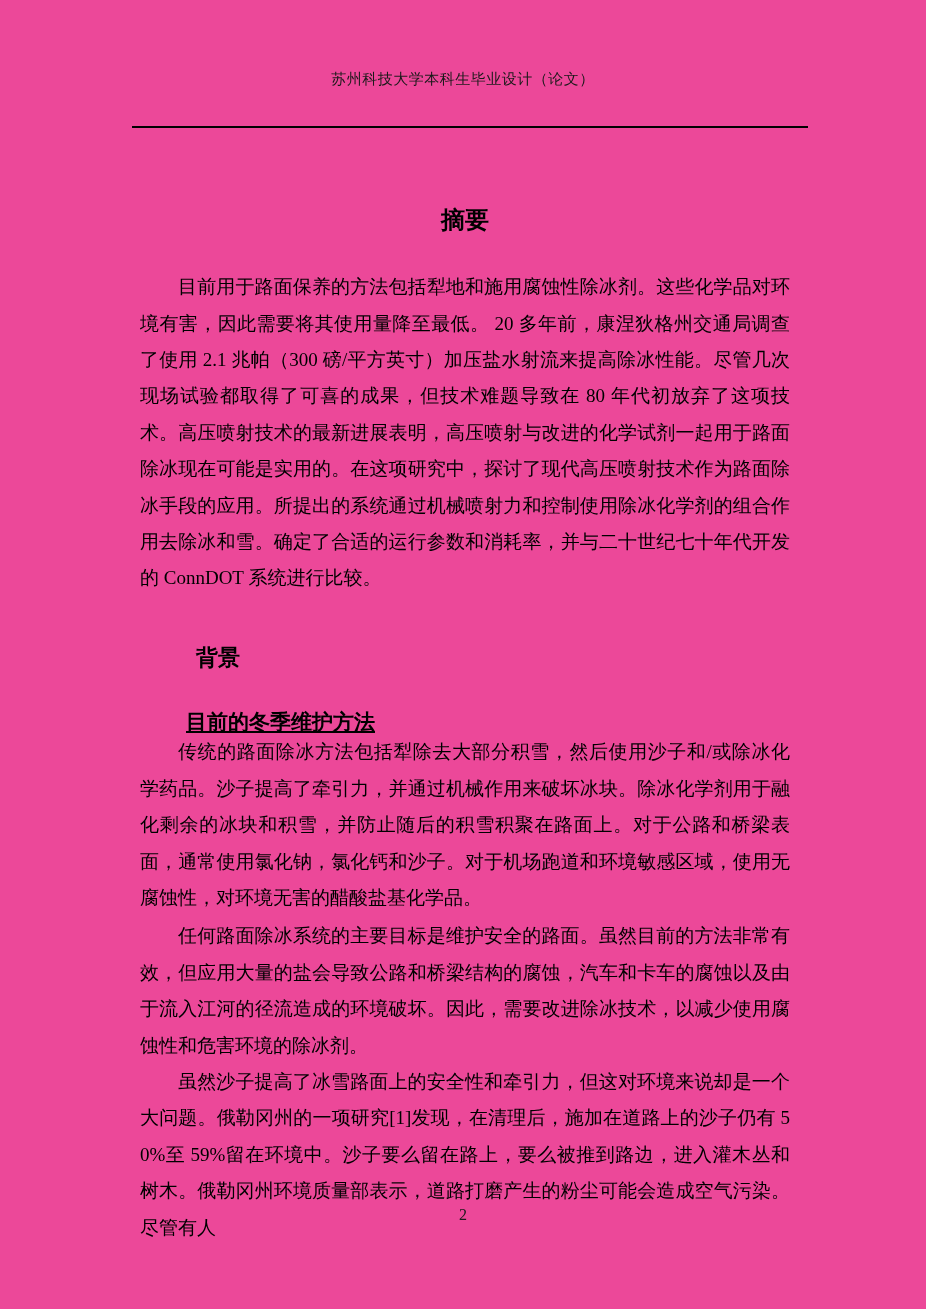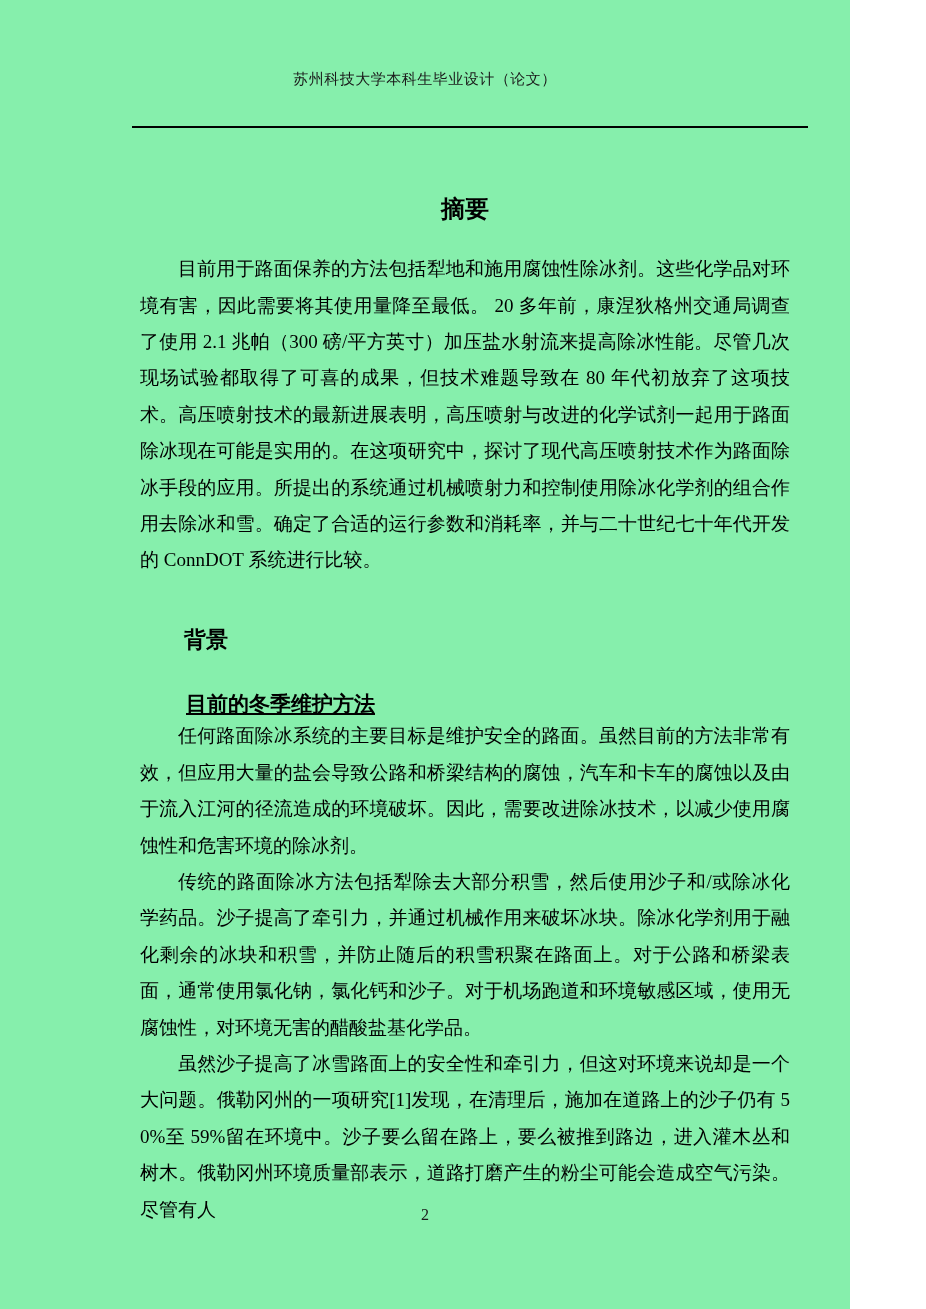--- a/index.html
+++ b/index.html
@@ -2,23 +2,23 @@
 <html><head>
 <meta charset="utf-8">
 <style>
   html, body {
     margin: 0;
     padding: 0;
     background: #ffffff;
   }
   .page {
     position: relative;
-    width: 850px;
+    width: 926px;
     height: 1309px;
-    background: #86efac;
+    background: #ec4899;
     color: #000000;
     font-family: "Liberation Serif", "DejaVu Serif", serif;
     overflow: hidden;
   }
   .running-header {
     position: absolute;
     top: 70px;
     left: 0;
     width: 100%;
     text-align: center;
@@ -34,41 +34,41 @@
     height: 0;
     border-top: 2px solid #000000;
   }
   .content {
     position: absolute;
     left: 140px;
     top: 0;
     width: 650px;
   }
   .abstract-title {
-    margin: 6px;
+    margin: 16px;
     padding-top: 188px;
     text-align: center;
-    font-family: Liberation Serif, serif;
+    font-family: Liberation Sans, sans-serif;
     font-weight: 700;
     font-size: 24px;
     line-height: 1.3;
   }
   p.body-text {
     margin: 0;
     font-size: 19px;
     line-height: 36.4px;
     text-align: justify;
     text-indent: 38px;
     word-break: break-all;
   }
   p.abstract-paragraph {
-    margin-top: 26px;
+    margin-top: 34px;
   }
   .section-heading {
-    margin: 48px 0 0 44px;
+    margin: 48px 0 0 56px;
     font-family: "Liberation Sans", "DejaVu Sans", sans-serif;
     font-weight: 700;
     font-size: 22px;
     line-height: 1.2;
   }
   .subsection-heading {
     margin: 38px 0 0 46px;
     font-family: "Liberation Sans", "DejaVu Sans", sans-serif;
     font-weight: 700;
     font-size: 21px;
@@ -100,23 +100,23 @@
   <div class="content">
 
     <h1 class="abstract-title">摘要</h1>
 
     <p class="body-text abstract-paragraph">目前用于路面保养的方法包括犁地和施用腐蚀性除冰剂。这些化学品对环境有害，因此需要将其使用量降至最低。 20 多年前，康涅狄格州交通局调查了使用 2.1 兆帕（300 磅/平方英寸）加压盐水射流来提高除冰性能。尽管几次现场试验都取得了可喜的成果，但技术难题导致在 80 年代初放弃了这项技术。高压喷射技术的最新进展表明，高压喷射与改进的化学试剂一起用于路面除冰现在可能是实用的。在这项研究中，探讨了现代高压喷射技术作为路面除冰手段的应用。所提出的系统通过机械喷射力和控制使用除冰化学剂的组合作用去除冰和雪。确定了合适的运行参数和消耗率，并与二十世纪七十年代开发的 ConnDOT 系统进行比较。</p>
 
     <h2 class="section-heading">背景</h2>
 
     <h3 class="subsection-heading">目前的冬季维护方法</h3>
 
+    <p class="body-text">传统的路面除冰方法包括犁除去大部分积雪，然后使用沙子和/或除冰化学药品。沙子提高了牵引力，并通过机械作用来破坏冰块。除冰化学剂用于融化剩余的冰块和积雪，并防止随后的积雪积聚在路面上。对于公路和桥梁表面，通常使用氯化钠，氯化钙和沙子。对于机场跑道和环境敏感区域，使用无腐蚀性，对环境无害的醋酸盐基化学品。</p>
+
     <p class="body-text first-body-after-heading">任何路面除冰系统的主要目标是维护安全的路面。虽然目前的方法非常有效，但应用大量的盐会导致公路和桥梁结构的腐蚀，汽车和卡车的腐蚀以及由于流入江河的径流造成的环境破坏。因此，需要改进除冰技术，以减少使用腐蚀性和危害环境的除冰剂。</p>
-
-    <p class="body-text">传统的路面除冰方法包括犁除去大部分积雪，然后使用沙子和/或除冰化学药品。沙子提高了牵引力，并通过机械作用来破坏冰块。除冰化学剂用于融化剩余的冰块和积雪，并防止随后的积雪积聚在路面上。对于公路和桥梁表面，通常使用氯化钠，氯化钙和沙子。对于机场跑道和环境敏感区域，使用无腐蚀性，对环境无害的醋酸盐基化学品。</p>
 
     <p class="body-text">虽然沙子提高了冰雪路面上的安全性和牵引力，但这对环境来说却是一个大问题。俄勒冈州的一项研究[1]发现，在清理后，施加在道路上的沙子仍有 50%至 59%留在环境中。沙子要么留在路上，要么被推到路边，进入灌木丛和树木。俄勒冈州环境质量部表示，道路打磨产生的粉尘可能会造成空气污染。尽管有人</p>
 
   </div>
 
   <div class="page-number">2</div>
 
 </div>
 
 </body></html>

